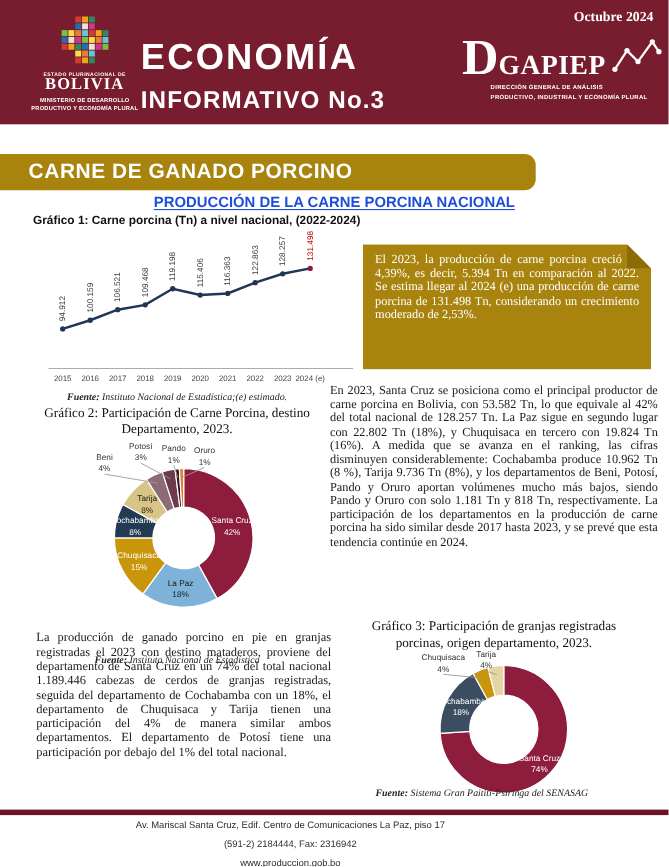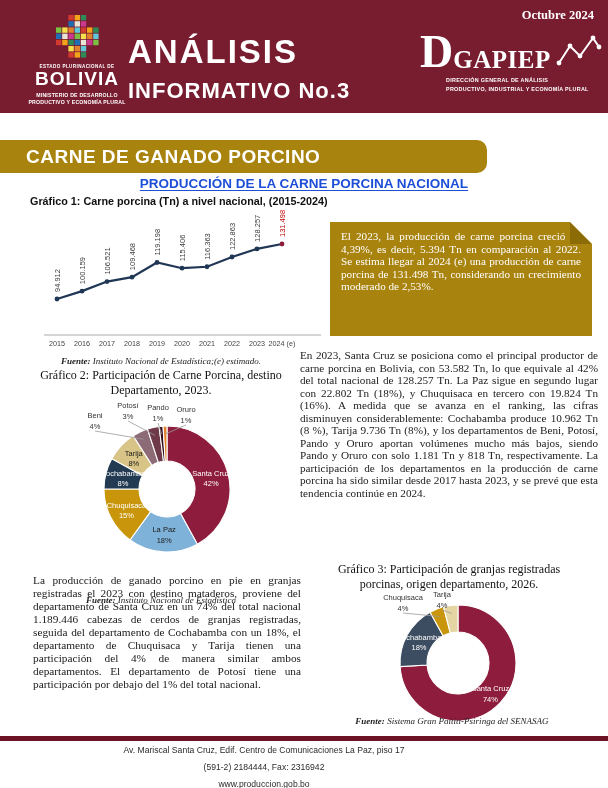--- a/index.html
+++ b/index.html
@@ -5,21 +5,21 @@
   * { margin:0; padding:0; box-sizing:border-box; }
   body { background:#ffffff; font-family:"Liberation Sans", sans-serif; }
   .page { position:relative; width:608px; height:788px; background:#ffffff; overflow:hidden; }
 
   
   .header { position:absolute; left:0; top:0; width:608px; height:113px; background:#781C30; }
   .hdr-date { position:absolute; right:14px; top:8px; color:#fff; font-family:"Liberation Serif", serif;
               font-weight:bold; font-size:12.5px; }
   .gov { position:absolute; left:26px; top:14px; width:102px; text-align:center; color:#fff; }
   .gov .estado { font-size:4.6px; font-weight:bold; letter-spacing:.4px; margin-top:2px; }
-  .gov .bolivia { font-family:Liberation Sans, sans-serif; font-weight:bold; font-size:19px; letter-spacing:1px; line-height:1.05; }
+  .gov .bolivia { font-family:Liberation Serif, serif; font-weight:bold; font-size:15px; letter-spacing:1px; line-height:1.05; }
   .gov .ministerio { font-size:5.2px; font-weight:bold; line-height:1.35; margin-top:3px; letter-spacing:.2px; }
   .boletin { position:absolute; left:128px; top:33px; color:#fff; }
   .boletin .t1 { font-size:33px; font-weight:bold; letter-spacing:2px; }
   .boletin .t2 { font-size:22px; font-weight:bold; letter-spacing:1px; margin-top:7px; }
   .dgapiep { position:absolute; left:420px; top:33px; width:184px; color:#fff; }
   .dg-row { display:flex; align-items:flex-end; }
   .dg-d { font-family:"Liberation Serif", serif; font-weight:bold; font-size:46px; line-height:.82; }
   .dg-rest { font-family:"Liberation Serif", serif; font-weight:bold; font-size:25px; line-height:.9; letter-spacing:.5px; }
   .dg-trend { margin-left:4px; margin-bottom:2px; }
   .dg-sub { margin-top:5px; margin-left:26px; font-size:5.4px; font-weight:bold; letter-spacing:.3px; line-height:1.6; }
@@ -45,21 +45,21 @@
              color:#fff; font-family:"Liberation Serif", serif; font-size:11.2px; line-height:12.5px;
              text-align:justify; padding:8px 11px 6px 11px; }
   .infobox .fold { position:absolute; right:0; top:0; width:22px; height:22px; background:#8C6C07;
                    clip-path:polygon(0 0, 100% 100%, 0 100%); }
 
   
   .fuente { position:absolute; font-family:"Liberation Serif", serif; font-style:italic; font-size:9px; color:#222; }
   .fuente b { font-weight:bold; }
   .f1 { left:20px; top:356px; width:282px; text-align:center; }
   .f2 { left:20px; top:551px; width:282px; text-align:center;margin-top:44px; }
-  .f3 { left:306px; top:716px; width:292px; text-align:center; }
+  .f3 { left:292px; top:716px; width:292px; text-align:center; }
   .g-title { position:absolute; font-family:"Liberation Serif", serif; font-weight:normal;
              font-size:12px; color:#111; text-align:center; line-height:1.25; }
   .g2t { left:20px; top:368px; width:282px; }
   .g3t { left:300px; top:562px; width:298px; }
 
   
   .para { position:absolute; font-family:"Liberation Serif", serif; color:#1a1a1a; text-align:justify; }
   .para-right { left:300px; top:349px; width:298px; font-size:11.2px; line-height:12.55px; }
   .para-left  { left:33px;  top:574px; width:268px; font-size:11.3px; line-height:13px; }
 
@@ -112,21 +112,21 @@
           <rect x="13.4" y="38.2" width="5.4" height="5.4" fill="#d23b2f"></rect>
           <rect x="19.6" y="38.2" width="5.4" height="5.4" fill="#f2a51a"></rect>
           <rect x="25.8" y="38.2" width="5.4" height="5.4" fill="#2e8b57"></rect>
         </svg>
       <div class="estado">ESTADO PLURINACIONAL DE</div>
       <div class="bolivia">BOLIVIA</div>
       <div class="ministerio">MINISTERIO DE DESARROLLO PRODUCTIVO Y ECONOMÍA PLURAL</div>
     </div>
 
     <div class="boletin">
-      <div class="t1">ANÁLISIS</div>
+      <div class="t1">ECONOMÍA</div>
       <div class="t2">INFORMATIVO No.3</div>
     </div>
 
     <div class="dgapiep">
       <div class="dg-row">
         <span class="dg-d">D</span>
         <span class="dg-rest">GAPIEP</span>
         <svg class="dg-trend" width="48" height="36" viewBox="0 0 48 36">
           <polyline points="4,30 15,13 25,23 38,5 44,14" fill="none" stroke="#ffffff" stroke-width="2"></polyline>
           <circle cx="4" cy="30" r="2.4" fill="#ffffff"></circle>
@@ -140,21 +140,21 @@
         <div>DIRECCIÓN GENERAL DE ANÁLISIS</div>
         <div>PRODUCTIVO, INDUSTRIAL Y ECONOMÍA PLURAL</div>
       </div>
     </div>
   </div>
 
   <div class="banner">CARNE DE GANADO PORCINO</div>
 
   <div class="main-heading">PRODUCCIÓN DE LA CARNE PORCINA NACIONAL</div>
 
-  <div class="g1-title">Gráfico 1: Carne porcina (Tn) a nivel nacional, (2015-2024)</div>
+  <div class="g1-title">Gráfico 1: Carne porcina (Tn) a nivel nacional, (2022-2024)</div>
   <div class="chart1"><svg width="300" height="148">
         <line x1="16" y1="127" x2="293" y2="127" stroke="#ababab" stroke-width="1"></line>
         <polyline points="29,91.0157904 54,83.1279753 79,73.5639807 104,69.1337556 129,54.50664660000001 154,60.207160200000004 179,58.768502100000006 204,48.997052100000005 229,40.88825190000001 254,36.016056600000006" fill="none" stroke="#203655" stroke-width="2.2"></polyline>
         <circle cx="29" cy="91.0157904" r="2.4" fill="#203655"></circle>
         <text transform="translate(31.5,84.0157904) rotate(-90)" font-size="7.5" fill="#3a3a3a">94.912</text>
         <text x="29" y="138" text-anchor="middle" font-size="7.2" fill="#444">2015</text>
         <circle cx="54" cy="83.1279753" r="2.4" fill="#203655"></circle>
         <text transform="translate(56.5,76.1279753) rotate(-90)" font-size="7.5" fill="#3a3a3a">100.159</text>
         <text x="54" y="138" text-anchor="middle" font-size="7.2" fill="#444">2016</text>
         <circle cx="79" cy="73.5639807" r="2.4" fill="#203655"></circle>
@@ -217,21 +217,21 @@
         <text x="73" y="10" text-anchor="middle" font-size="7.5" fill="#333333"><tspan x="73" y="10">Potosí</tspan><tspan x="73" y="20.5">3%</tspan></text>
         <text x="103" y="12" text-anchor="middle" font-size="7.5" fill="#333333"><tspan x="103" y="12">Pando</tspan><tspan x="103" y="22.5">1%</tspan></text>
         <text x="131" y="14" text-anchor="middle" font-size="7.5" fill="#333333"><tspan x="131" y="14">Oruro</tspan><tspan x="131" y="24.5">1%</tspan></text>
       </svg></div>
   <div class="fuente f2"><b>Fuente:</b><span> Instituto Nacional de Estadística</span></div>
 
   <div class="para para-right">En 2023, Santa Cruz se posiciona como el principal productor de carne porcina en Bolivia, con 53.582 Tn, lo que equivale al 42% del total nacional de 128.257 Tn. La Paz sigue en segundo lugar con 22.802 Tn (18%), y Chuquisaca en tercero con 19.824 Tn (16%). A medida que se avanza en el ranking, las cifras disminuyen considerablemente: Cochabamba produce 10.962 Tn (8 %), Tarija 9.736 Tn (8%), y los departamentos de Beni, Potosí, Pando y Oruro aportan volúmenes mucho más bajos, siendo Pando y Oruro con solo 1.181 Tn y 818 Tn, respectivamente. La participación de los departamentos en la producción de carne porcina ha sido similar desde 2017 hasta 2023, y se prevé que esta tendencia continúe en 2024.</div>
 
   <div class="g-title g3t">
     <div>Gráfico 3: Participación de granjas registradas</div>
-    <div>porcinas, origen departamento, 2026.</div>
+    <div>porcinas, origen departamento, 2023.</div>
   </div>
   <div class="donut3"><svg width="180" height="140">
         <path d="M90 15A58 58 0 1 1 32.11444975116025 76.64185013270016L59.06117141872358 74.9465061054087A31 31 0 1 0 90 42Z" fill="#8E1D3D" stroke="#ffffff" stroke-width="1.1"></path>
         <path d="M32.11444975116025 76.64185013270016A58 58 0 0 1 62.05828690210052 22.17421255745591L75.06563610284682 45.83449291864023A31 31 0 0 0 59.06117141872358 74.9465061054087Z" fill="#3D4D61" stroke="#ffffff" stroke-width="1.1"></path>
         <path d="M62.05828690210052 22.17421255745591A58 58 0 0 1 75.57598654443845 16.82217665453939L82.29061349788951 42.97392200501243A31 31 0 0 0 75.06563610284682 45.83449291864023Z" fill="#C8950B" stroke="#ffffff" stroke-width="1.1"></path>
         <path d="M75.57598654443845 16.82217665453939A58 58 0 0 1 90.00000000000004 15L90.00000000000003 42A31 31 0 0 0 82.29061349788951 42.97392200501243Z" fill="#E5D5A3" stroke="#ffffff" stroke-width="1.1"></path>
         <line x1="35" y1="23" x2="71.59377236576611" y2="26.511175705587426" stroke="#9a9a9a" stroke-width="0.8"></line>
         <line x1="74" y1="20" x2="83.73333832178481" y2="23.39426493427611" stroke="#9a9a9a" stroke-width="0.8"></line>
         <text x="122.43910392025282" y="101.46234621382665" text-anchor="middle" font-size="7.5" fill="#ffffff"><tspan x="122.43910392025282" y="101.46234621382665">Santa Cruz</tspan><tspan x="122.43910392025282" y="111.96234621382665">74%</tspan></text>
         <text x="51.00435273804808" y="49.561961502473665" text-anchor="middle" font-size="7.5" fill="#ffffff"><tspan x="51.00435273804808" y="49.561961502473665">Cochabamba</tspan><tspan x="51.00435273804808" y="60.061961502473665">18%</tspan></text>

